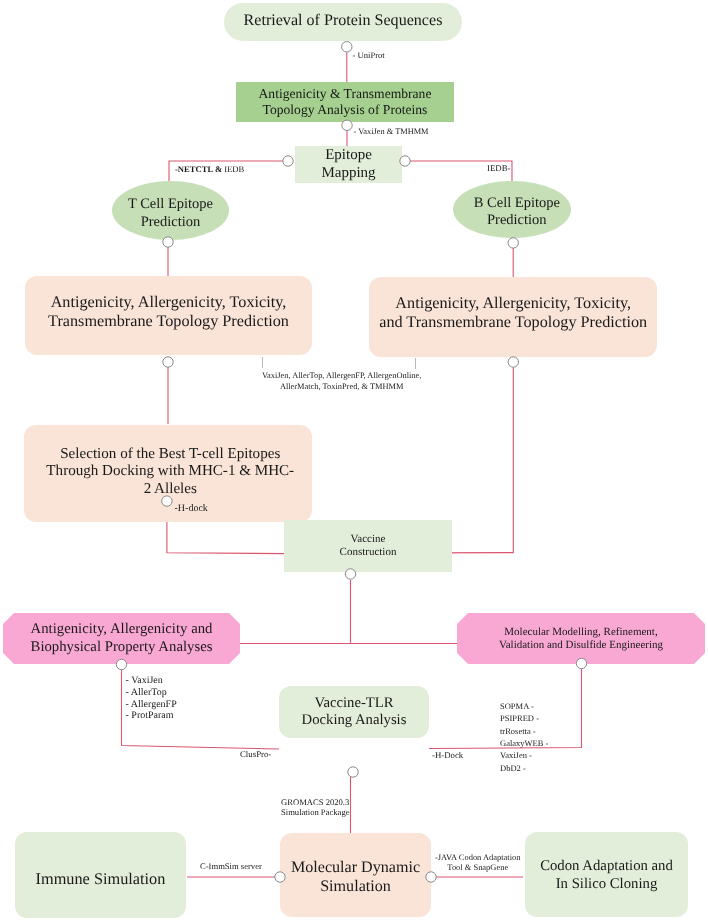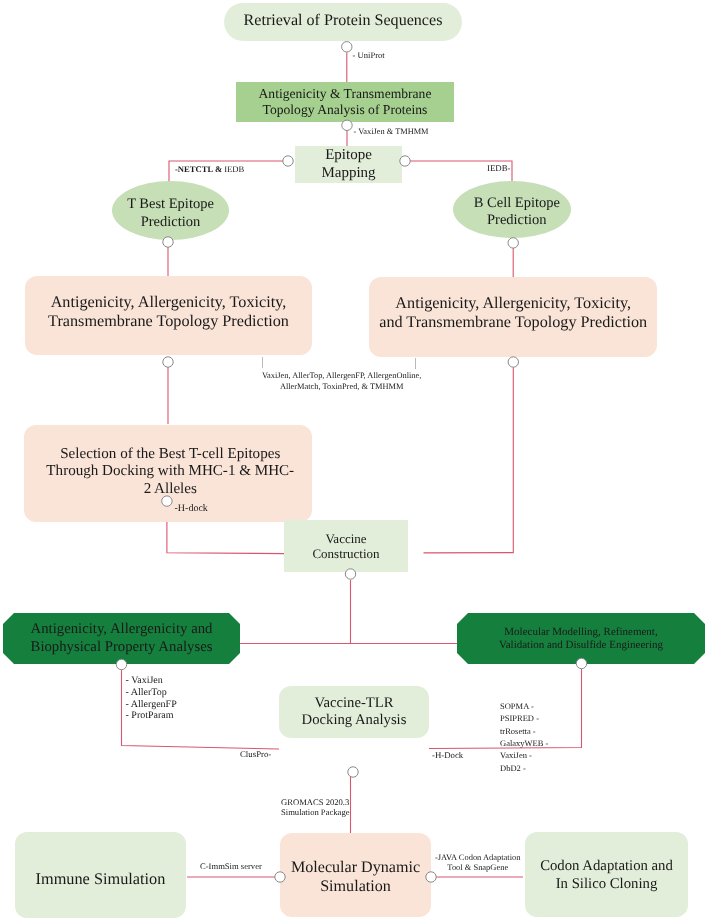--- a/index.html
+++ b/index.html
@@ -16,21 +16,21 @@
         text-align:center;box-sizing:border-box;}
   .node .lbl{display:block;line-height:1.18;}
   
   .f-green-light{background:#e3eeda;}
   .f-green-mid{background:#a5d08f;}
   .f-peach{background:#fae4d8;}
   .stadium{border-radius:999px;}
   .round{border-radius:12px;}
   .rect{border-radius:0;}
   .ellipse{border-radius:50%;background:#c6dfb6;}
-  .hexagon{background:#15803d;}
+  .hexagon{background:#f9a8d4;}
   
   .elabel{position:absolute;white-space:nowrap;line-height:1.2;}
   .tick{position:absolute;background:#b9b9b9;}
 </style>
 </head>
 <body>
 
 <div id="stage">
   <svg id="edges" viewBox="0 0 708 922">
     <g fill="none" stroke="#d9566e" stroke-width="1.1">
@@ -66,21 +66,21 @@
 
   <div class="node rect f-green-light" style="left:295px;top:146px;width:107px;height:37px;font-size:15.0px;line-height:1.15;">
     <span class="lbl">
       <span>Epitope</span><br>
       <span>Mapping</span>
     </span>
   </div>
 
   <div class="node ellipse" style="left:112px;top:181px;width:117px;height:59px;font-size:14.5px;line-height:1.18;padding-top:6px;">
     <span class="lbl">
-      <span>T Best Epitope</span><br>
+      <span>T Cell Epitope</span><br>
       <span>Prediction</span>
     </span>
   </div>
 
   <div class="node ellipse" style="left:452.7px;top:180.5px;width:118.3px;height:57.5px;font-size:14.5px;line-height:1.18;padding-top:5px;padding-left:10px;">
     <span class="lbl">
       <span>B Cell Epitope</span><br>
       <span>Prediction</span>
     </span>
   </div>
@@ -100,21 +100,21 @@
   </div>
 
   <div class="node round f-peach" style="left:24px;top:425.4px;width:287.5px;height:97px;font-size:15.1px;line-height:1.145;padding-bottom:3px;padding-left:5px;">
     <span class="lbl">
       <span>Selection of the Best T-cell Epitopes</span><br>
       <span>Through Docking with MHC-1 &amp; MHC-</span><br>
       <span>2 Alleles</span>
     </span>
   </div>
 
-  <div class="node rect f-green-light" style="left:284px;top:520px;width:124px;height:52px;font-size:13px;line-height:1.2;">
+  <div class="node rect f-green-light" style="left:284px;top:520px;width:168px;height:52px;font-size:11px;line-height:1.2;">
     <span class="lbl">
       <span>Vaccine</span><br>
       <span>Construction</span>
     </span>
   </div>
 
   <div class="node hexagon" style="left:3px;top:613px;width:237px;height:51px;font-size:14.75px;line-height:1.2;
               clip-path:polygon(11px 0,226px 0,237px 11px,237px 40px,226px 51px,11px 51px,0 40px,0 11px);">
     <span class="lbl">
       <span>Antigenicity, Allergenicity and</span><br>

